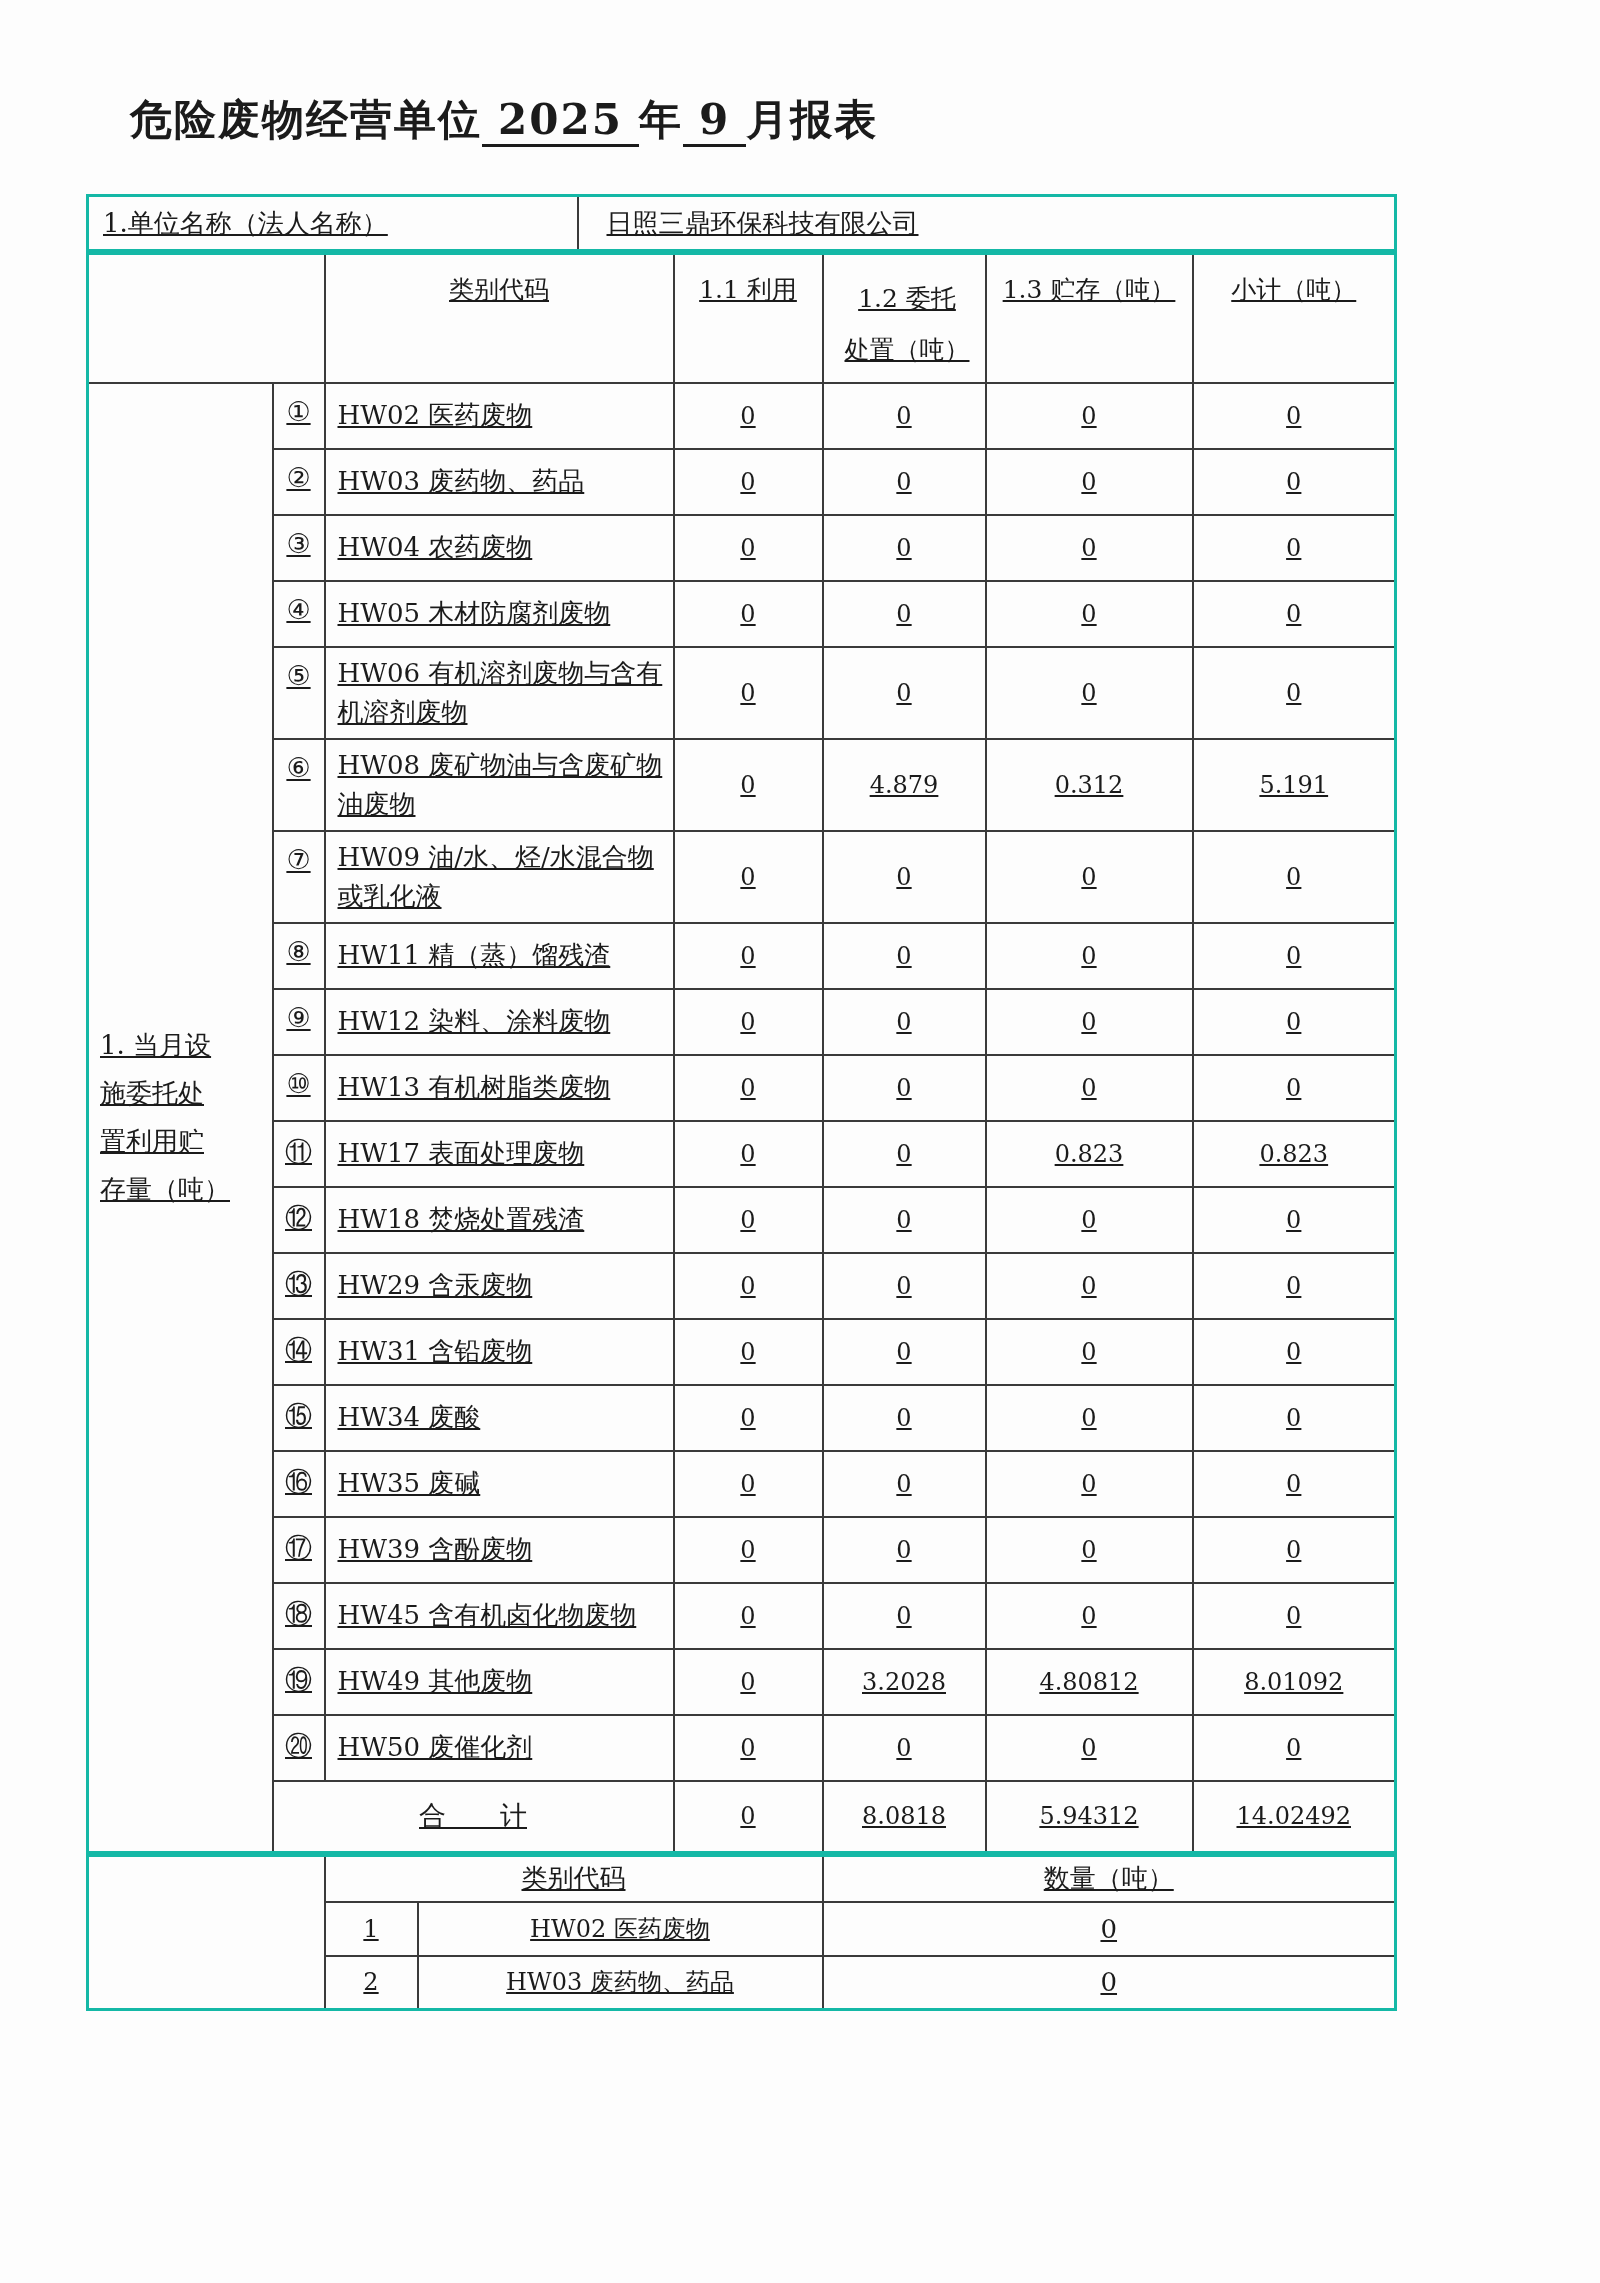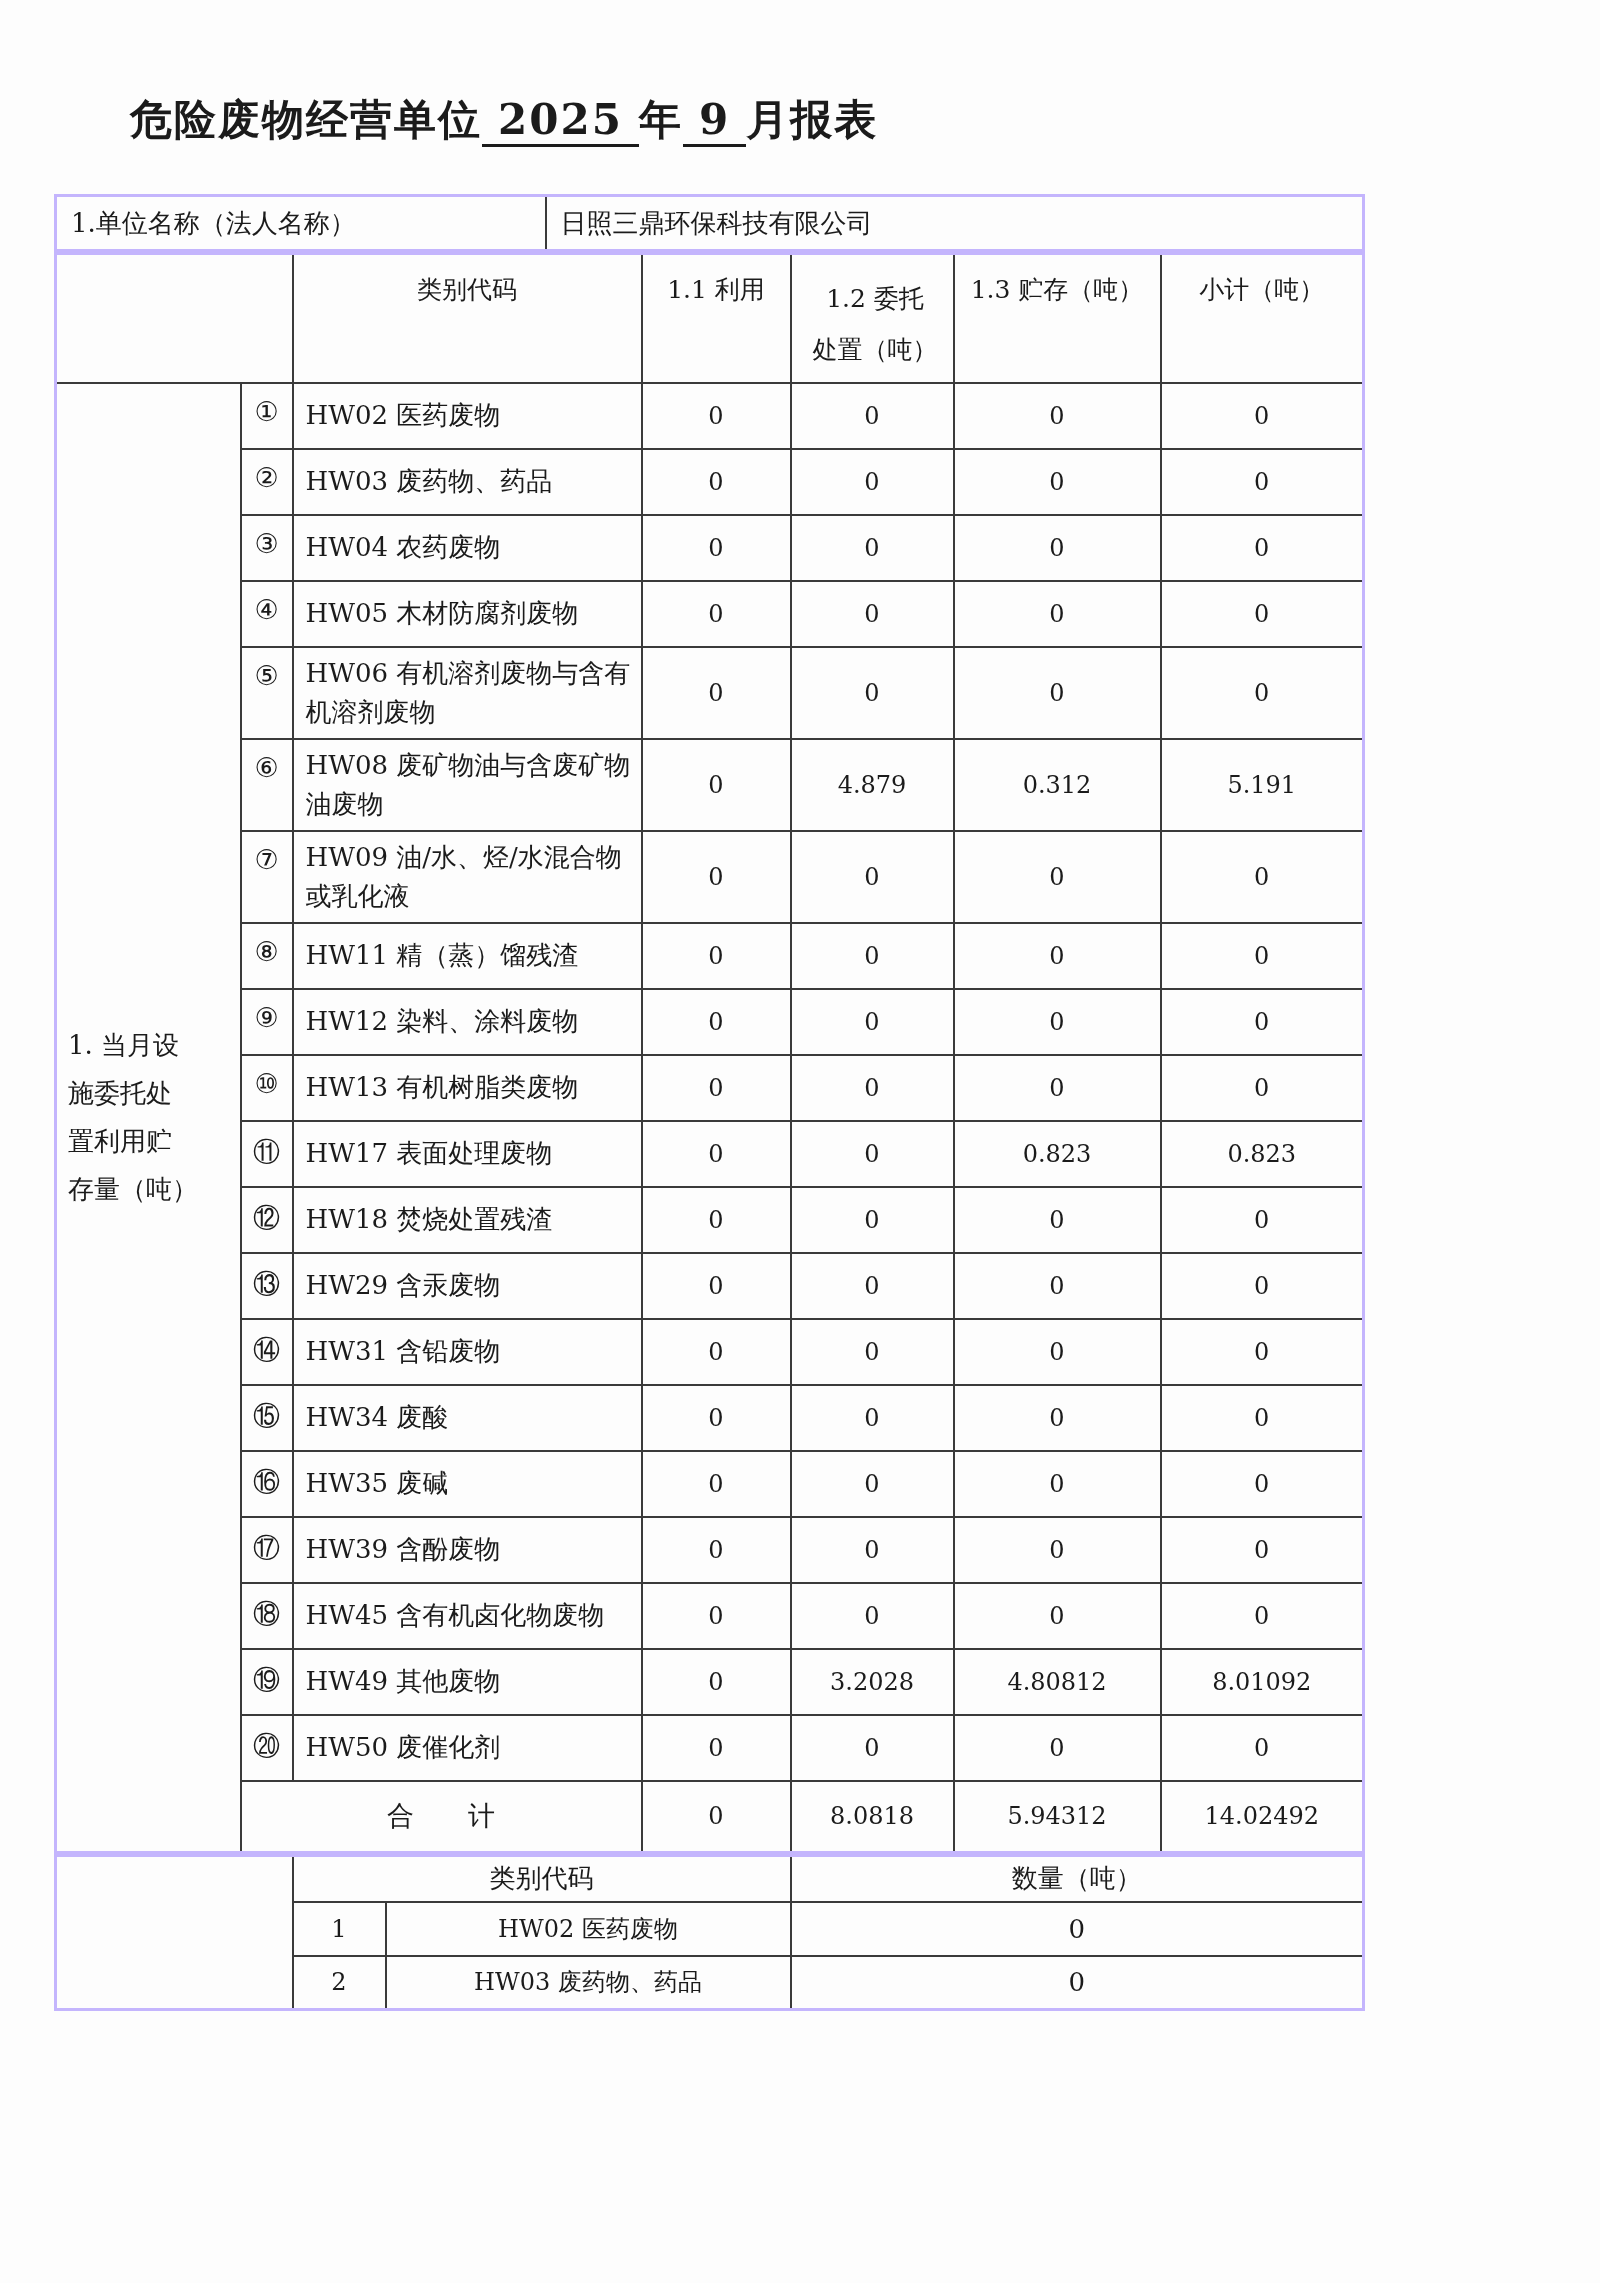--- a/index.html
+++ b/index.html
@@ -8,27 +8,27 @@
     background:#fdfdfd;color:#1b1b1b;
     font-family:"DejaVu Serif","Liberation Serif",serif;
     -webkit-font-smoothing:antialiased;
   }
   .title{
     margin:92px 0 0 130px;width:1308px;
     text-align:left;font-size:42px;font-weight:700;letter-spacing:2px;
     white-space:nowrap;
   }
   .title .u{border-bottom:3px solid #1b1b1b;padding:0 16px;}
-  table{border-collapse:collapse;table-layout:fixed;margin-left:54px;border:3px solid #c4b5fd;}
+  table{border-collapse:collapse;table-layout:fixed;margin-left:86px;border:3px solid #14b8a6;text-decoration:underline;}
   td{border:2px solid #3a3a3a;overflow:hidden;}
   
   .info{width:1308px;margin-top:46px;}
   .info td{height:50px;font-size:26px;vertical-align:middle;}
   .info .lab{padding-left:14px;}
-  .info .val{padding-left:14px;}
+  .info .val{padding-left:28px;}
   .info .section td{height:52px;padding-left:16px;}
   
   .mt{width:1308px;}
   .mt tr{height:66px;}
   .mt tr.hdr{height:105px;}
   .mt tr.hdr td{vertical-align:top;padding-top:18px;font-size:25px;text-align:center;}
   .mt td.h-entrust{text-align:left;padding:18px 6px 6px 12px;line-height:2.05;white-space:pre-line;}
   .mt td.c-group{vertical-align:middle;}
   .mt td.c-group div{font-size:26px;line-height:1.85;padding-left:10px;}
   .mt td.c-no{

